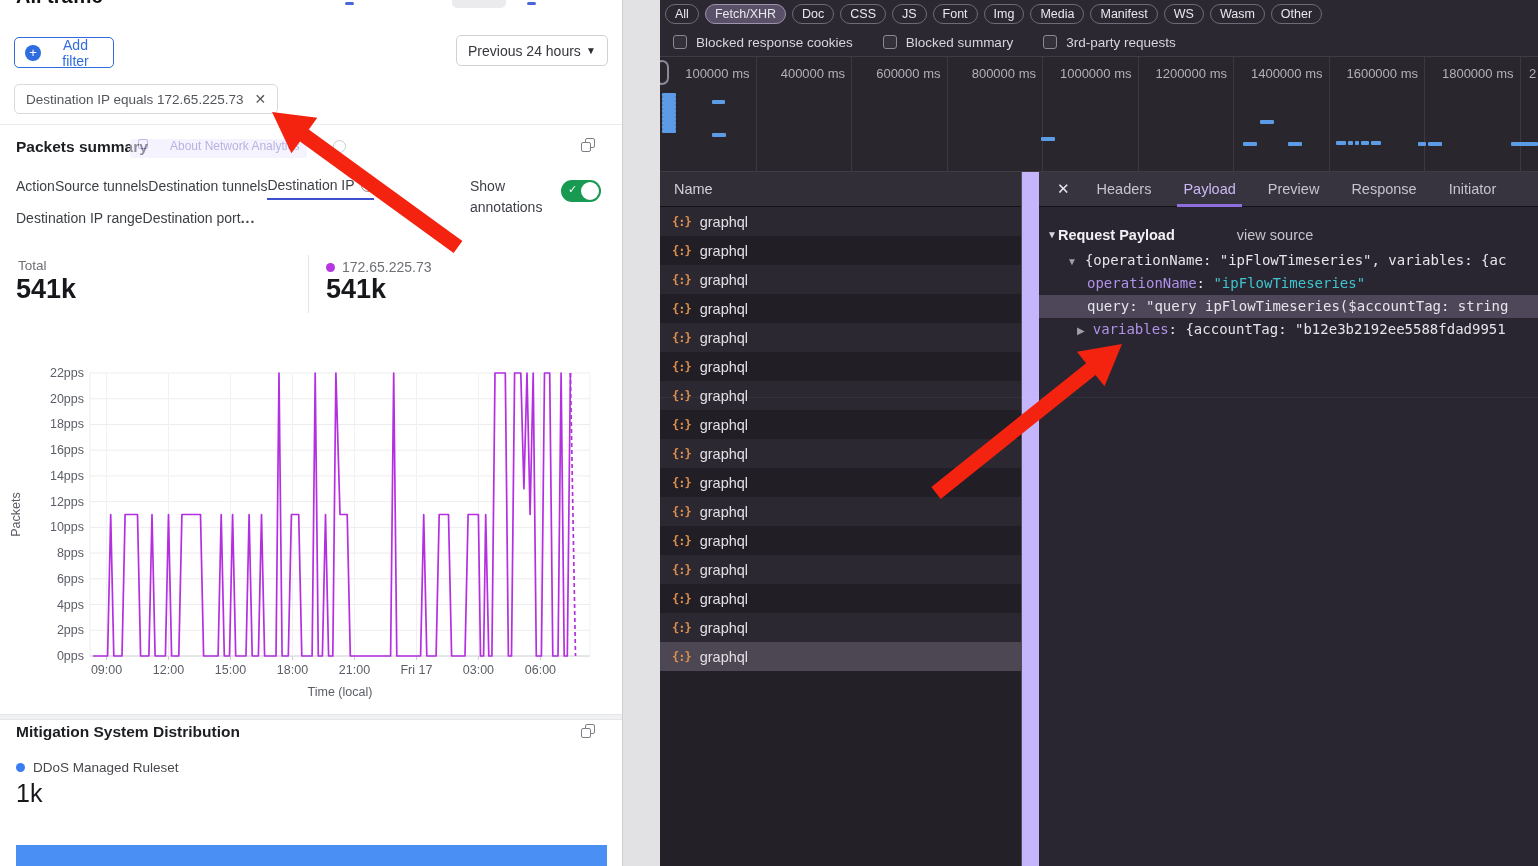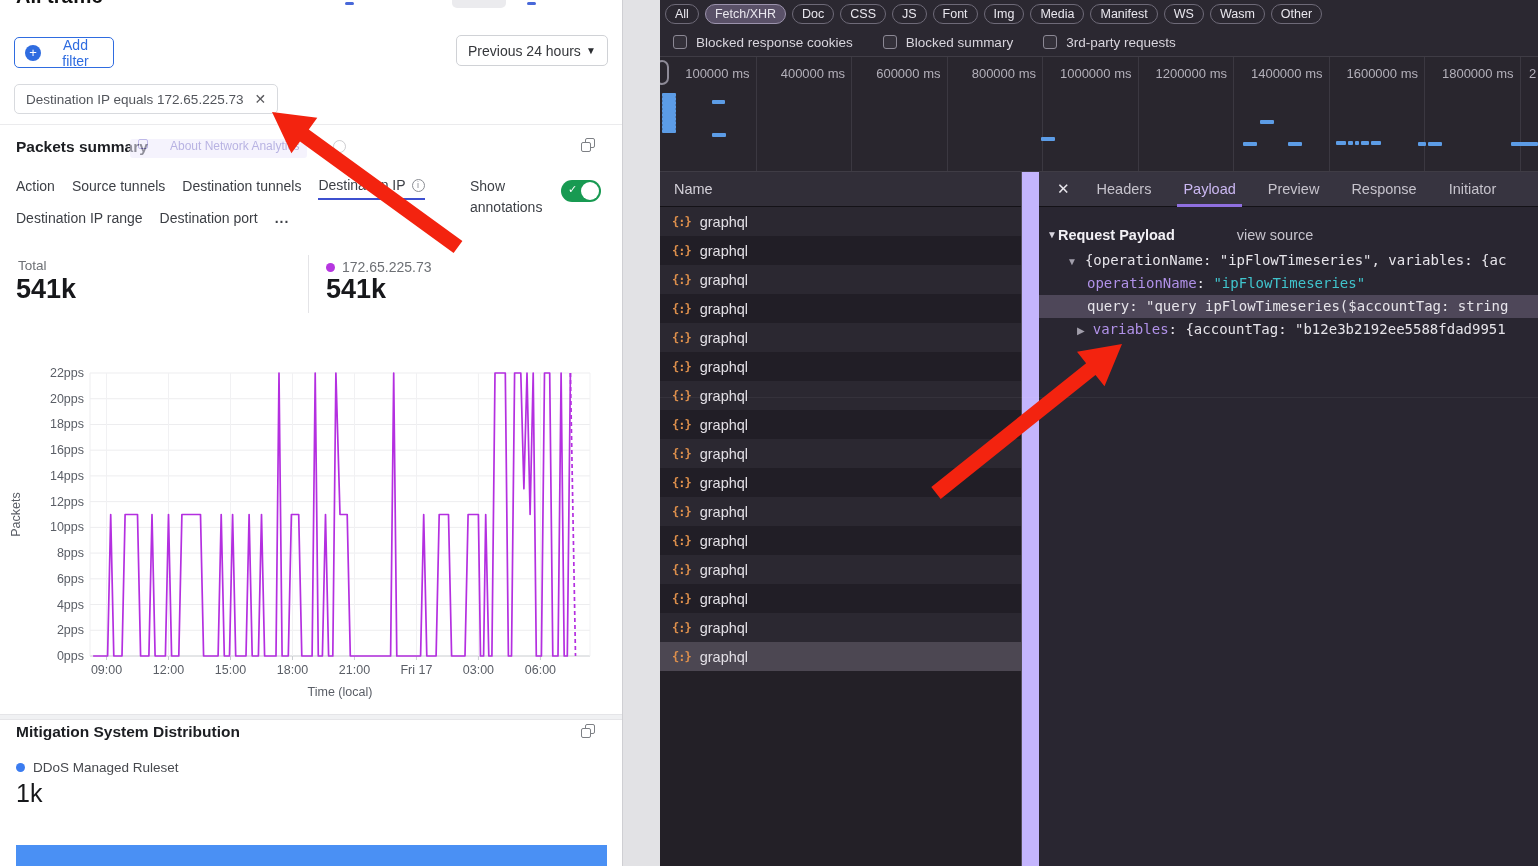--- a/index.html
+++ b/index.html
@@ -37,21 +37,21 @@
   .badge-box { width:10px; height:10px; border:1.5px solid #8b80d6; border-radius:2px; }
   .clock-icon { position:absolute; left:333px; top:140px; width:13px; height:13px; border:1.5px solid #a6a6ab;
     border-radius:50%; opacity:.55; }
   .copy-icon { position:absolute; width:16px; height:16px; cursor:pointer; }
   .copy-icon i { position:absolute; display:block; width:10px; height:10px; border:1.5px solid #7d8085; border-radius:2px; background:#fff; }
   .copy-icon i:first-child { left:4px; top:0; }
   .copy-icon i:last-child { left:0; top:4px; }
   .copy-a { left:581px; top:138px; }
   .copy-b { left:581px; top:724px; }
 
-  .tabs-row { position:absolute; left:16px; display:flex; gap:17px; font-size:14px; color:#3c3f45; }
+  .tabs-row { position:absolute; left:16px; display:flex; font-size:14px; color:#3c3f45; }
   .tabs-r1 { top:177px; }
   .tabs-r2 { top:210px; }
   .cf-tab { cursor:pointer; white-space:nowrap; display:inline-flex; align-items:center; gap:6px; padding-bottom:5px; }
   .cf-tab.active { border-bottom:2px solid #3e50cf; }
   .cf-tab.overflow { font-weight:bold; letter-spacing:1px; }
   .info-i { width:13px; height:13px; border:1.3px solid #8a8d93; border-radius:50%; color:#8a8d93;
     font-size:9px; line-height:11px; text-align:center; font-style:normal; }
 
   .show-annot { position:absolute; left:470px; top:176px; width:92px; font-size:14px; color:#3c3f45; line-height:21px; }
   .toggle { position:absolute; left:561px; top:180px; width:40px; height:22px; border-radius:11px;

